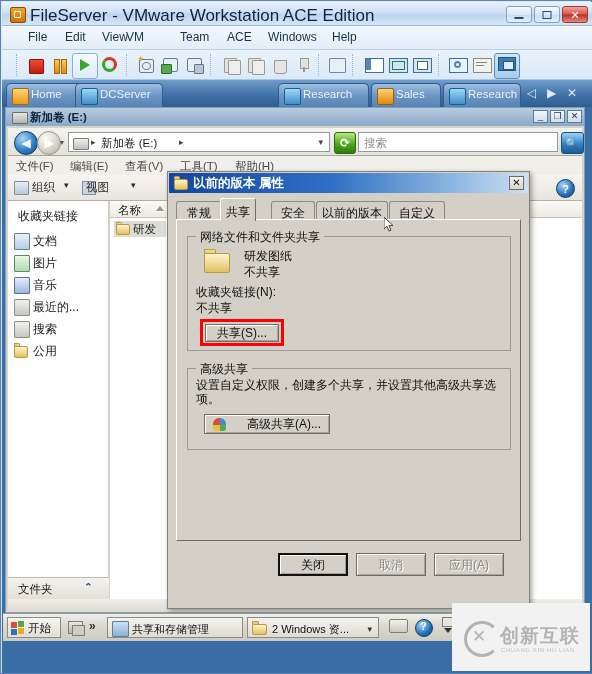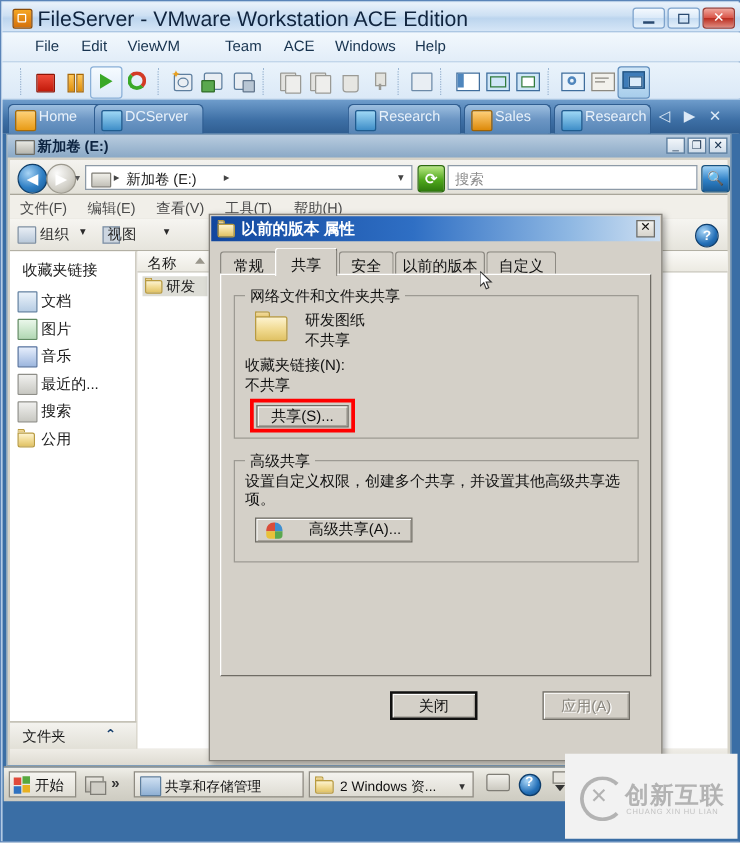--- a/index.html
+++ b/index.html
@@ -475,21 +475,21 @@
               <i class="body"></i>
             </span>
           <span class="dt">以前的版本  属性</span>
           <span class="dlg-close">✕</span>
         </div>
 
         <div class="tabstrip">
           <div class="dtab" style="left:0px;width:46px">
             <span class="lb">常规</span>
           </div>
-          <div class="dtab active" style="left:44px;width:50px">
+          <div class="dtab active" style="left:44px;width:36px">
             <span class="lb">共享</span>
           </div>
           <div class="dtab" style="left:95px;width:44px">
             <span class="lb">安全</span>
           </div>
           <div class="dtab" style="left:140px;width:72px">
             <span class="lb">以前的版本</span>
           </div>
           <div class="dtab" style="left:213px;width:56px">
             <span class="lb">自定义</span>
@@ -524,22 +524,25 @@
                 <i class="q q1"></i>
                   <i class="q q2"></i>
                   <i class="q q3"></i>
                   <i class="q q4"></i>
               </span>
               <span class="bt" style="left:auto;right:8px;transform:translate(0,-50%);">高级共享(A)...</span>
             </div>
           </div>
         </div>
 
-        <div class="btn default" style="left:110px;top:381px;width:70px;height:23px;margin-left:34px;">
+        <div class="btn default" style="left:110px;top:381px;width:70px;height:23px;">
           <span class="bt">关闭</span>
+        </div>
+        <div class="btn disabled" style="left:188px;top:381px;width:70px;height:23px;">
+          <span class="bt">取消</span>
         </div>
         <div class="btn disabled" style="left:266px;top:381px;width:70px;height:23px;">
           <span class="bt">应用(A)</span>
         </div>
       </div>
 
       <div class="cursor">
         <svg width="11" height="16" viewBox="0 0 11 16">
             <polygon points="0,0 0,12 3,9.2 5,14 7,13.2 5,8.6 9,8.6" fill="#ffffff" stroke="#333" stroke-width="0.9"></polygon>
           </svg>

